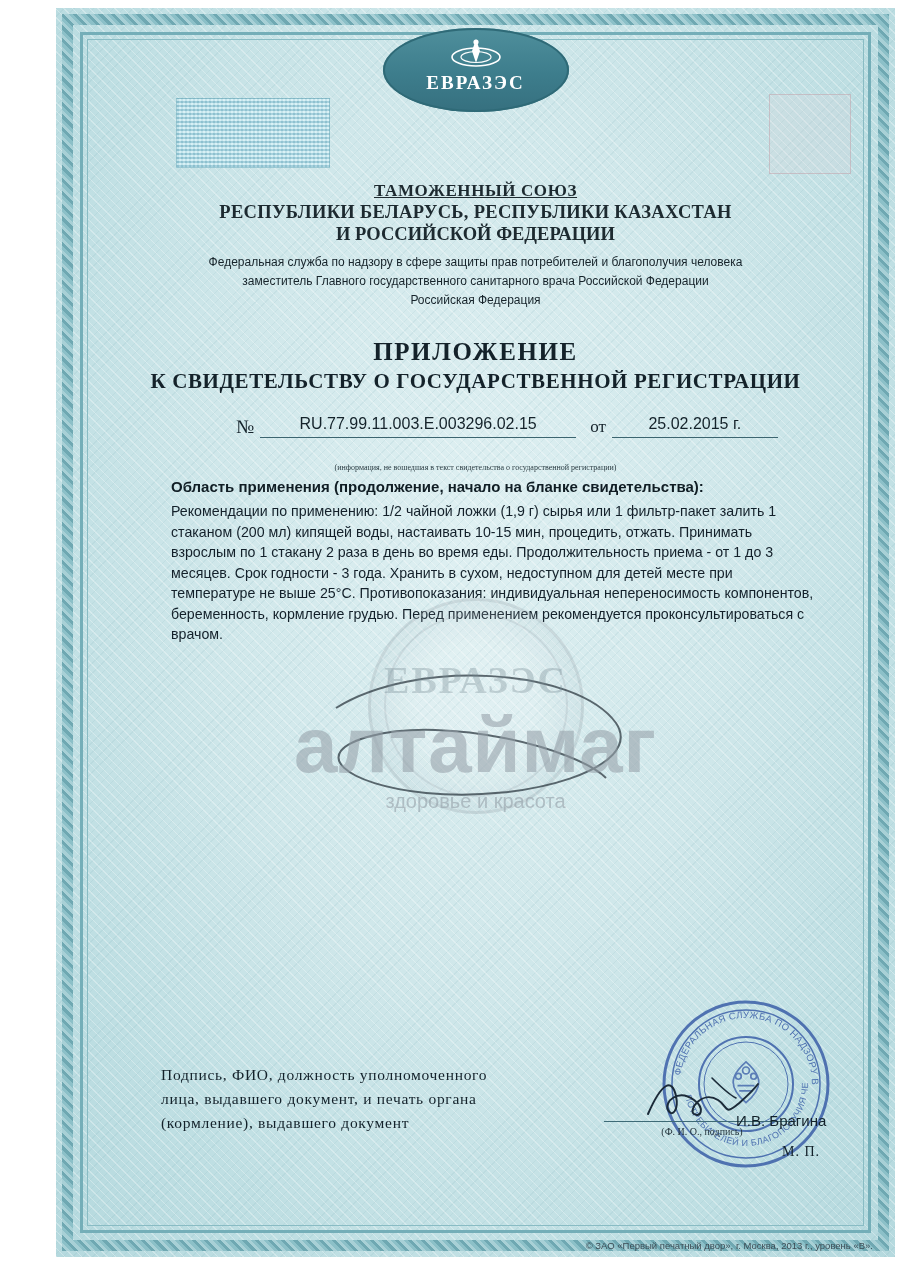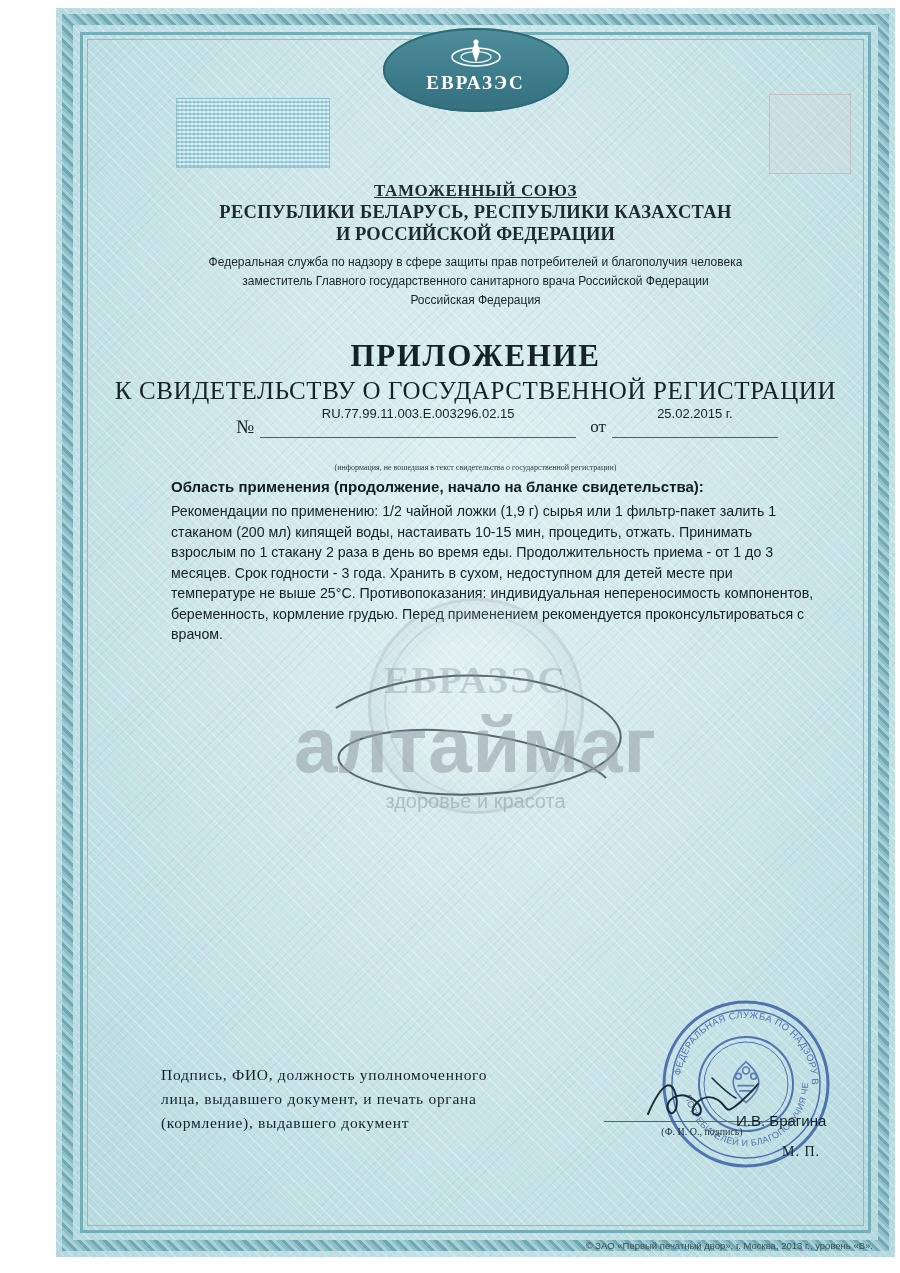--- a/index.html
+++ b/index.html
@@ -174,29 +174,29 @@
   #title-block {
     position: absolute;
     left: 40px;
     right: 40px;
     top: 330px;
     text-align: center;
     color: #14222a;
   }
   #title-1 {
     font-family: "Liberation Serif", serif;
-    font-size: 31px;
+    font-size: 25px;
     font-weight: bold;
     letter-spacing: 1.6px;
   }
   #title-2 {
     margin-top: 3px;
     font-family: "Liberation Serif", serif;
-    font-size: 25px;
-    font-weight: normal;
+    font-size: 21px;
+    font-weight: bold;
     letter-spacing: 0.6px;
   }
 
   
   #numrow {
     position: absolute;
     left: 180px;
     top: 400px;
     width: 560px;
     height: 30px;
@@ -204,22 +204,22 @@
     align-items: flex-end;
     font-family: "Liberation Serif", serif;
     color: #14222a;
   }
   .nr-label {
     font-size: 19px;
     padding-right: 6px;
   }
   .nr-value {
     font-family: "Liberation Sans", sans-serif;
-    font-size: 13px;
-    padding: 0 8px 16px 8px;
+    font-size: 16px;
+    padding: 0 8px 4px 8px;
     border-bottom: 1px solid #3c6570;
     text-align: center;
   }
   #nr-num { width: 300px; }
   #nr-date { width: 150px; }
   .nr-ot { font-size: 17px; padding: 0 6px 1px 14px; }
 
   #info-note {
     position: absolute;
     left: 0; right: 0;

